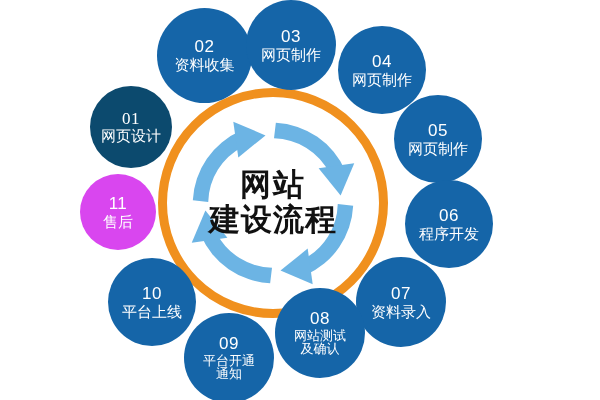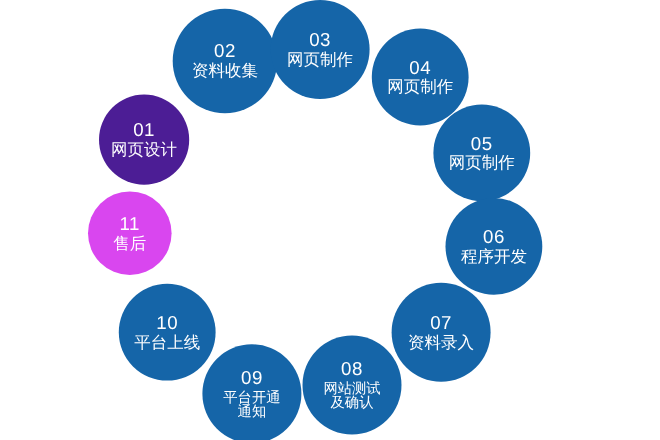--- a/index.html
+++ b/index.html
@@ -38,21 +38,21 @@
   .node .lbl {
     font-size: 15px;
     font-weight: 400;
     letter-spacing: 0px;
     white-space: nowrap;
   }
   .node .lbl.small {
     font-size: 13px;
   }
   .node.blue  { background: #1565A8; }
-  .node.green { background: #4c1d95; }
+  .node.green { background: #0c4a6e; font-family: Liberation Serif, serif; }
   .node.pink  { background: #d946ef; }
 
   #ring-wrap {
     position: absolute;
     left: 158px;
     top: 88px;
     width: 230px;
     height: 230px;
   }
   #ring {
@@ -99,20 +99,69 @@
     font-size: 11px;
     letter-spacing: 1px;
     pointer-events: none;
   }
 </style>
 </head>
 <body>
 
 <div id="canvas">
 
+  <div id="ring-wrap">
+    <div id="ring"></div>
+
+    <svg id="arrows" viewBox="0 0 230 230">
+      <g fill="#6CB4E4">
+
+        <g transform="translate(115,115)">
+          <path d="M -79 -14
+                   A 80 80 0 0 1 -22 -76
+                   L -22 -60
+                   A 64 64 0 0 0 -64 -10
+                   Z" transform="rotate(-8)"></path>
+          <path d="M -28 -86 L 2 -68 L -28 -50 Z" transform="rotate(-8)"></path>
+        </g>
+
+        <g transform="translate(115,115) rotate(90)">
+          <path d="M -79 -14
+                   A 80 80 0 0 1 -22 -76
+                   L -22 -60
+                   A 64 64 0 0 0 -64 -10
+                   Z" transform="rotate(-8)"></path>
+          <path d="M -28 -86 L 2 -68 L -28 -50 Z" transform="rotate(-8)"></path>
+        </g>
+
+        <g transform="translate(115,115) rotate(180)">
+          <path d="M -79 -14
+                   A 80 80 0 0 1 -22 -76
+                   L -22 -60
+                   A 64 64 0 0 0 -64 -10
+                   Z" transform="rotate(-8)"></path>
+          <path d="M -28 -86 L 2 -68 L -28 -50 Z" transform="rotate(-8)"></path>
+        </g>
+
+        <g transform="translate(115,115) rotate(270)">
+          <path d="M -79 -14
+                   A 80 80 0 0 1 -22 -76
+                   L -22 -60
+                   A 64 64 0 0 0 -64 -10
+                   Z" transform="rotate(-8)"></path>
+          <path d="M -28 -86 L 2 -68 L -28 -50 Z" transform="rotate(-8)"></path>
+        </g>
+      </g>
+    </svg>
+
+    <div id="center-text">
+      <div class="line1">网站</div>
+      <div class="line2">建设流程</div>
+    </div>
+  </div>
 
   <div id="nodes">
       <div class="node green" style="left: 90px; top: 86px; width: 82px; height: 82px;">
         <div class="num">01</div>
         <div class="lbl">网页设计</div>
       </div>
       <div class="node blue" style="left: 157px; top: 8px; width: 95px; height: 95px;">
         <div class="num">02</div>
         <div class="lbl">资料收集</div>
       </div>
@@ -129,21 +178,21 @@
         <div class="lbl">网页制作</div>
       </div>
       <div class="node blue" style="left: 405px; top: 180px; width: 88px; height: 88px;">
         <div class="num">06</div>
         <div class="lbl">程序开发</div>
       </div>
       <div class="node blue" style="left: 356px; top: 257px; width: 90px; height: 90px; text-align: right;">
         <div class="num">07</div>
         <div class="lbl">资料录入</div>
       </div>
-      <div class="node blue" style="left: 275px; top: 305px; width: 90px; height: 90px;">
+      <div class="node blue" style="left: 275px; top: 288px; width: 90px; height: 90px;">
         <div class="num">08</div>
         <div class="lbl small">网站测试</div>
         <div class="lbl small">及确认</div>
       </div>
       <div class="node blue" style="left: 184px; top: 313px; width: 90px; height: 90px;">
         <div class="num">09</div>
         <div class="lbl small">平台开通</div>
         <div class="lbl small">通知</div>
       </div>
       <div class="node blue" style="left: 108px; top: 258px; width: 88px; height: 88px; align-items: center;">

